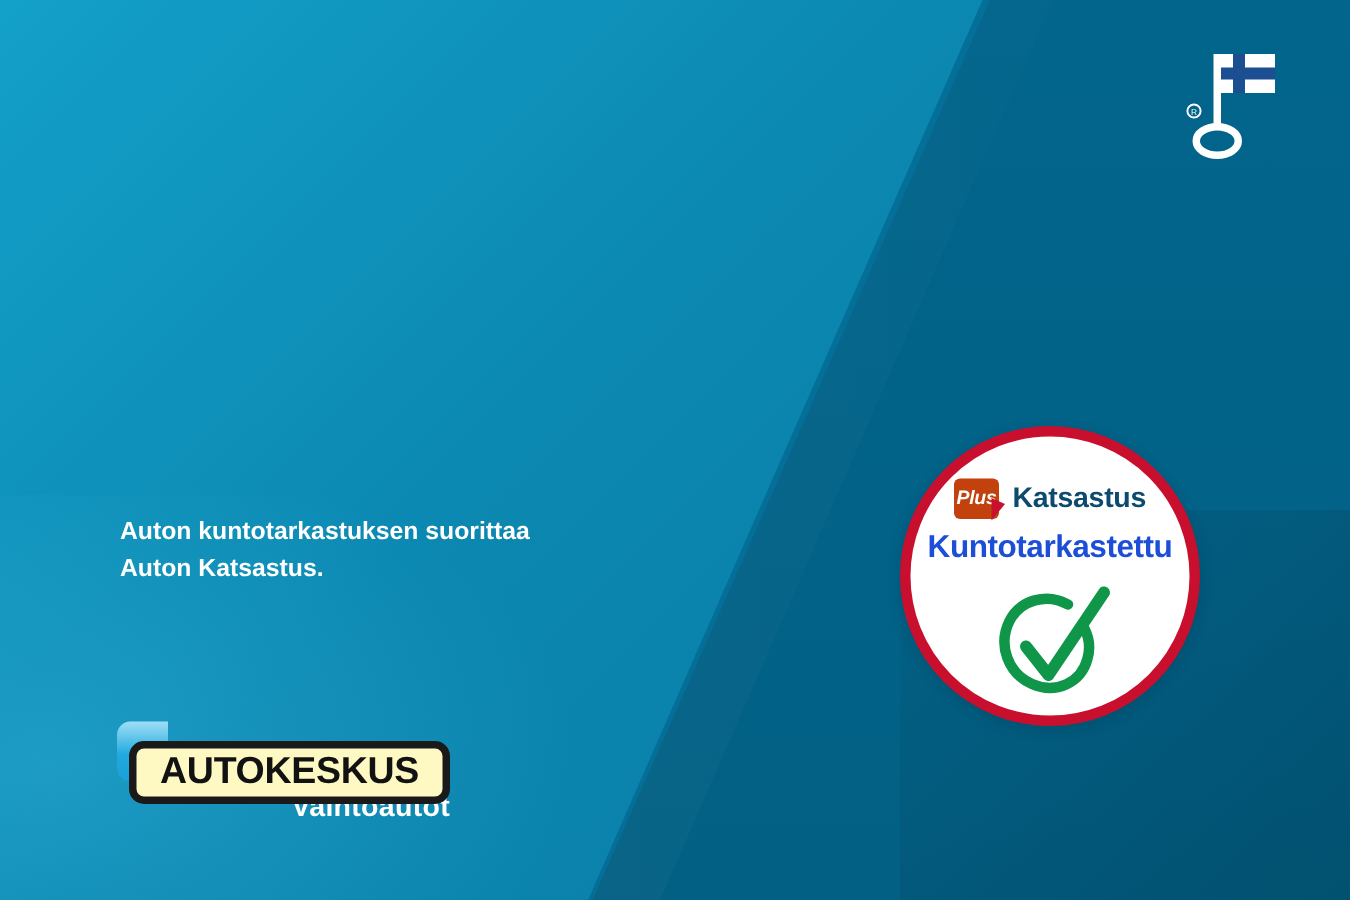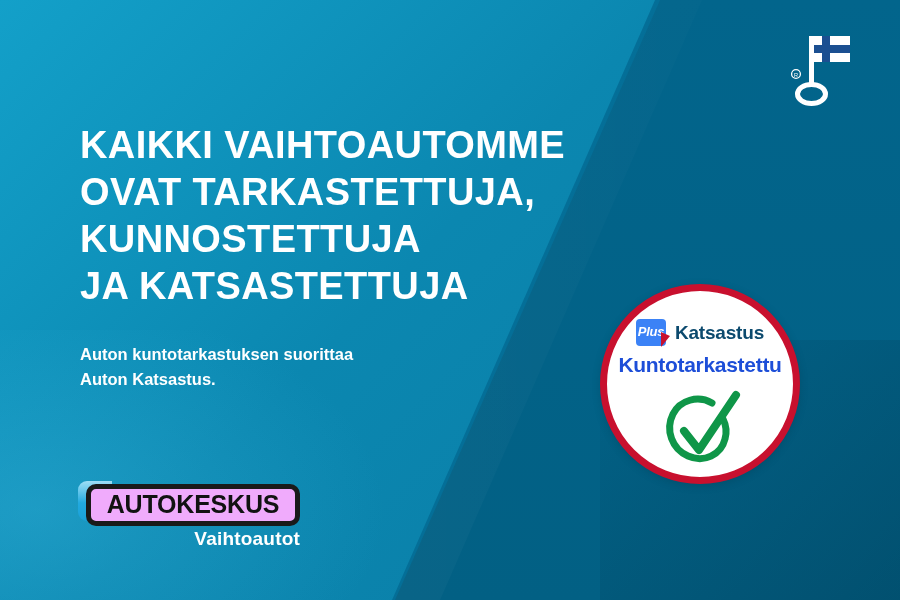--- a/index.html
+++ b/index.html
@@ -72,23 +72,23 @@
     position:absolute;left:0;top:1px;width:34px;height:40px;
     background:linear-gradient(180deg,#29b4e8 0%,#1aa0d8 100%);
     border-radius:9px 0 0 9px;
   }
   .plate-tab-hl{
     position:absolute;left:0;top:1px;width:34px;height:40px;
     border-radius:9px 0 0 9px;
     background:linear-gradient(180deg,rgba(255,255,255,.55) 0%,rgba(255,255,255,0) 55%);
   }
   .plate-body{
-    position:absolute;left:8px;top:4px;width:214px;height:42px;
+    position:absolute;left:8px;top:14px;width:214px;height:42px;
     box-sizing:border-box;
-    background:#f0abfc;
+    background:#fef9c3;
     border:5px solid #1a1a1a;
     border-radius:10px;
     display:flex;align-items:center;justify-content:center;
   }
   .plate-text{
     color:#121212;font-weight:bold;font-size:25px;letter-spacing:-0.2px;
     line-height:1;transform:translateY(-1px);
     font-family:"Liberation Sans",sans-serif;
   }
   #logo-sub{
@@ -105,21 +105,21 @@
     box-sizing:border-box;
     box-shadow:0 2px 10px rgba(0,0,0,.12);
   }
   #badge-row{
     position:absolute;left:0;top:28px;width:100%;
     display:flex;align-items:center;justify-content:center;gap:5px;
   }
   .plus-mark{position:relative;width:34px;height:27px;}
   .plus-box{
     position:absolute;left:0;top:0;width:30px;height:27px;
-    background:#3b82f6;border-radius:4px;
+    background:#c2410c;border-radius:4px;
     display:flex;align-items:center;justify-content:center;
   }
   .plus-box span{
     color:#ffffff;font-weight:bold;font-style:italic;font-size:13px;
     line-height:1;letter-spacing:-.2px;transform:translateY(-1px);
   }
   .plus-tail{
     position:absolute;left:25px;top:13px;width:0;height:0;
     border-left:9px solid #c8102e;
     border-top:4px solid transparent;
@@ -162,26 +162,20 @@
 
       <rect x="34" y="23" width="36" height="8" fill="#1b4f91"></rect>
 
       <g>
         <circle cx="16" cy="52" r="4.4" fill="none" stroke="#ffffff" stroke-width="1.3"></circle>
         <text x="16" y="54.6" font-family="Liberation Sans, sans-serif" font-size="5.6" fill="#ffffff" text-anchor="middle">R</text>
       </g>
     </svg>
   </div>
 
-  <div id="headline">
-    <span class="hl">KAIKKI VAIHTOAUTOMME</span>
-    <span class="hl">OVAT TARKASTETTUJA,</span>
-    <span class="hl">KUNNOSTETTUJA</span>
-    <span class="hl">JA KATSASTETTUJA</span>
-  </div>
 
   <div id="subtitle">
     <span class="sl">Auton kuntotarkastuksen suorittaa</span>
     <span class="sl">Auton Katsastus.</span>
   </div>
 
   <div id="logo-block">
     <div id="plate">
       <div class="plate-tab"></div>
       <div class="plate-tab-hl"></div>

